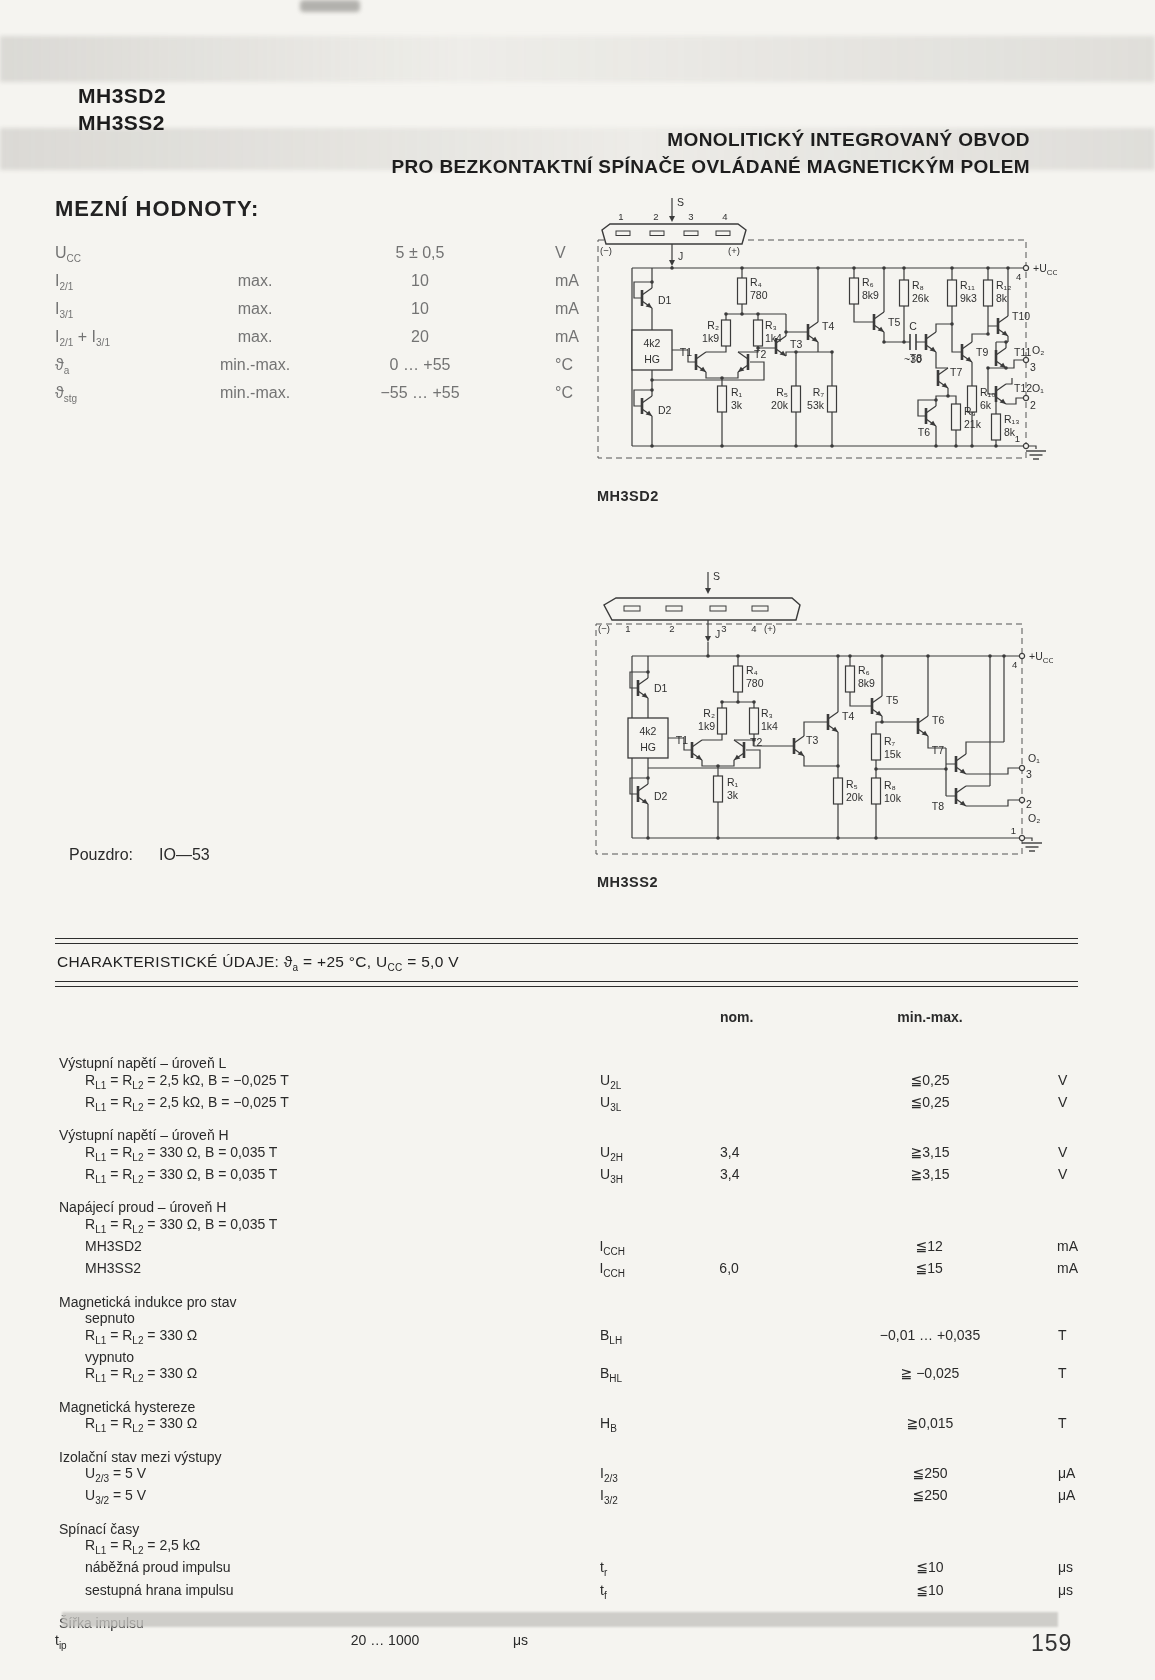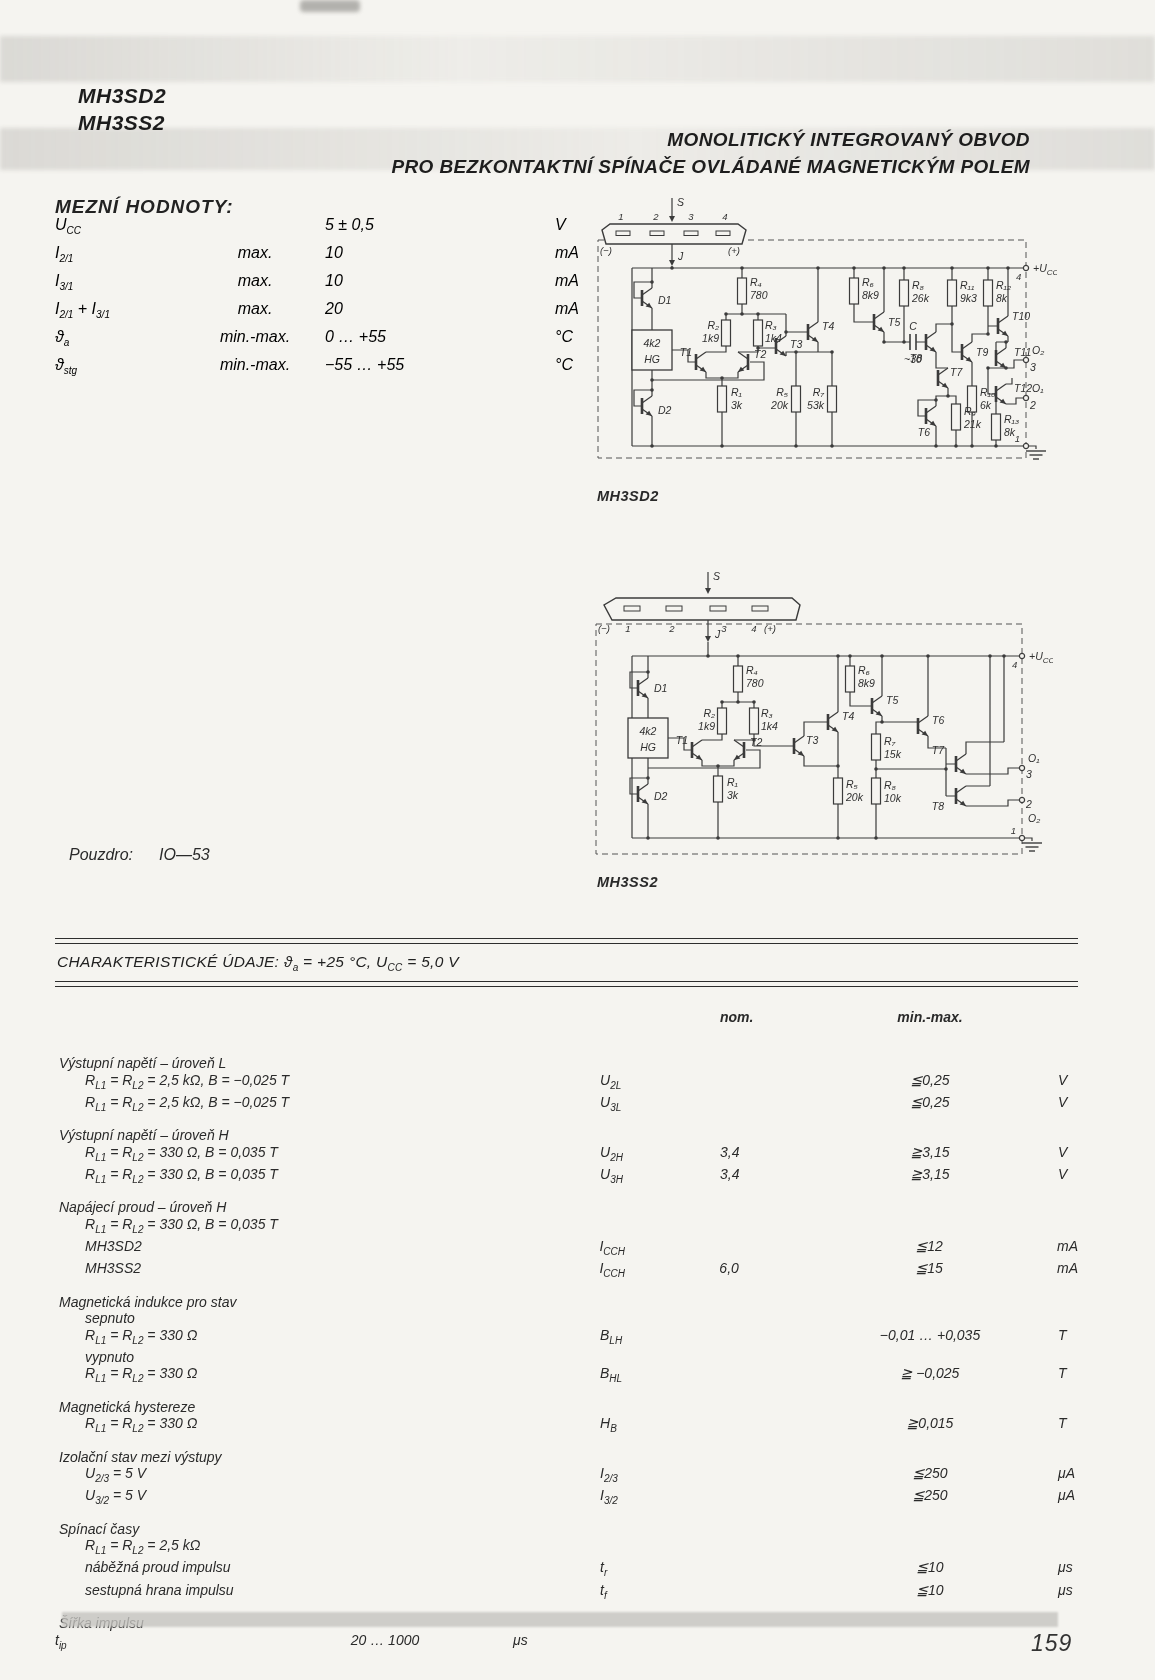--- a/index.html
+++ b/index.html
@@ -1,34 +1,34 @@
 <!DOCTYPE html>
 <html><head>
 <meta charset="utf-8">
 <style>
   html,body{margin:0;padding:0;background:#e8e7e4;}
   .page{position:relative;width:1155px;height:1680px;background:#f5f4f0;overflow:hidden;
-        font-family:"Liberation Sans",sans-serif;color:#262626;font-style:italic;}
+        font-family:"Liberation Sans",sans-serif;color:#262626;}
   .abs{position:absolute;}
   
   .band{position:absolute;left:0;width:1155px;pointer-events:none;}
   .band.b1{top:36px;height:46px;background:linear-gradient(90deg,rgba(170,168,163,.35),rgba(200,198,193,.15) 40%,rgba(175,173,168,.3));filter:blur(2px);}
   .band.b2{top:128px;height:42px;background:linear-gradient(90deg,rgba(180,178,173,.4),rgba(205,203,198,.2) 55%,rgba(182,180,175,.35));filter:blur(2px);}
   .smudge{position:absolute;left:300px;top:0;width:60px;height:12px;background:#8f8e8a;opacity:.65;border-radius:4px;filter:blur(2px);}
   .bottomband{position:absolute;left:62px;top:1612px;width:996px;height:15px;background:#c5c4c0;opacity:.8;filter:blur(1px);}
   
   .hdr-parts{position:absolute;left:78px;top:82px;font-size:21px;font-weight:bold;line-height:27px;letter-spacing:.5px;color:#1d1d1d;}
   .hdr-title{position:absolute;left:330px;top:82px;width:700px;text-align:right;font-size:19px;font-weight:bold;line-height:27px;letter-spacing:.4px;color:#1d1d1d;margin-top:44px;}
   
-  .limits-h{position:absolute;left:55px;top:196px;font-size:19px;font-weight:600;letter-spacing:1px;color:#222;}
-  .limits{position:absolute;left:55px;top:216px;width:560px;font-size:16px;color:#000000;}
+  .limits-h{position:absolute;left:55px;top:196px;font-size:22px;font-weight:600;letter-spacing:1px;color:#222;}
+  .limits{position:absolute;left:55px;top:244px;width:560px;font-size:16px;color:#737373;}
   .lrow{display:flex;height:28px;align-items:baseline;}
   .l-sym{width:130px;}
   .l-cond{width:140px;text-align:center;}
-  .l-val{width:190px;}
+  .l-val{width:190px;text-align:center;}
   .l-sp{width:40px;}
   .l-unit{flex:1;}
   sub{font-size:10px;}
   
   .figcap{position:absolute;font-size:14.5px;font-weight:600;color:#2a2a2a;letter-spacing:.5px;}
   svg text{font-family:"Liberation Sans",sans-serif;font-size:10.5px;fill:#303030;}
   svg .tm{text-anchor:middle;} svg .te{text-anchor:end;} svg .tp{font-size:9.5px;}
   .pouzdro{position:absolute;left:69px;top:846px;font-size:16px;color:#2a2a2a;}
   .pouzdro .v{margin-left:26px;}
   

